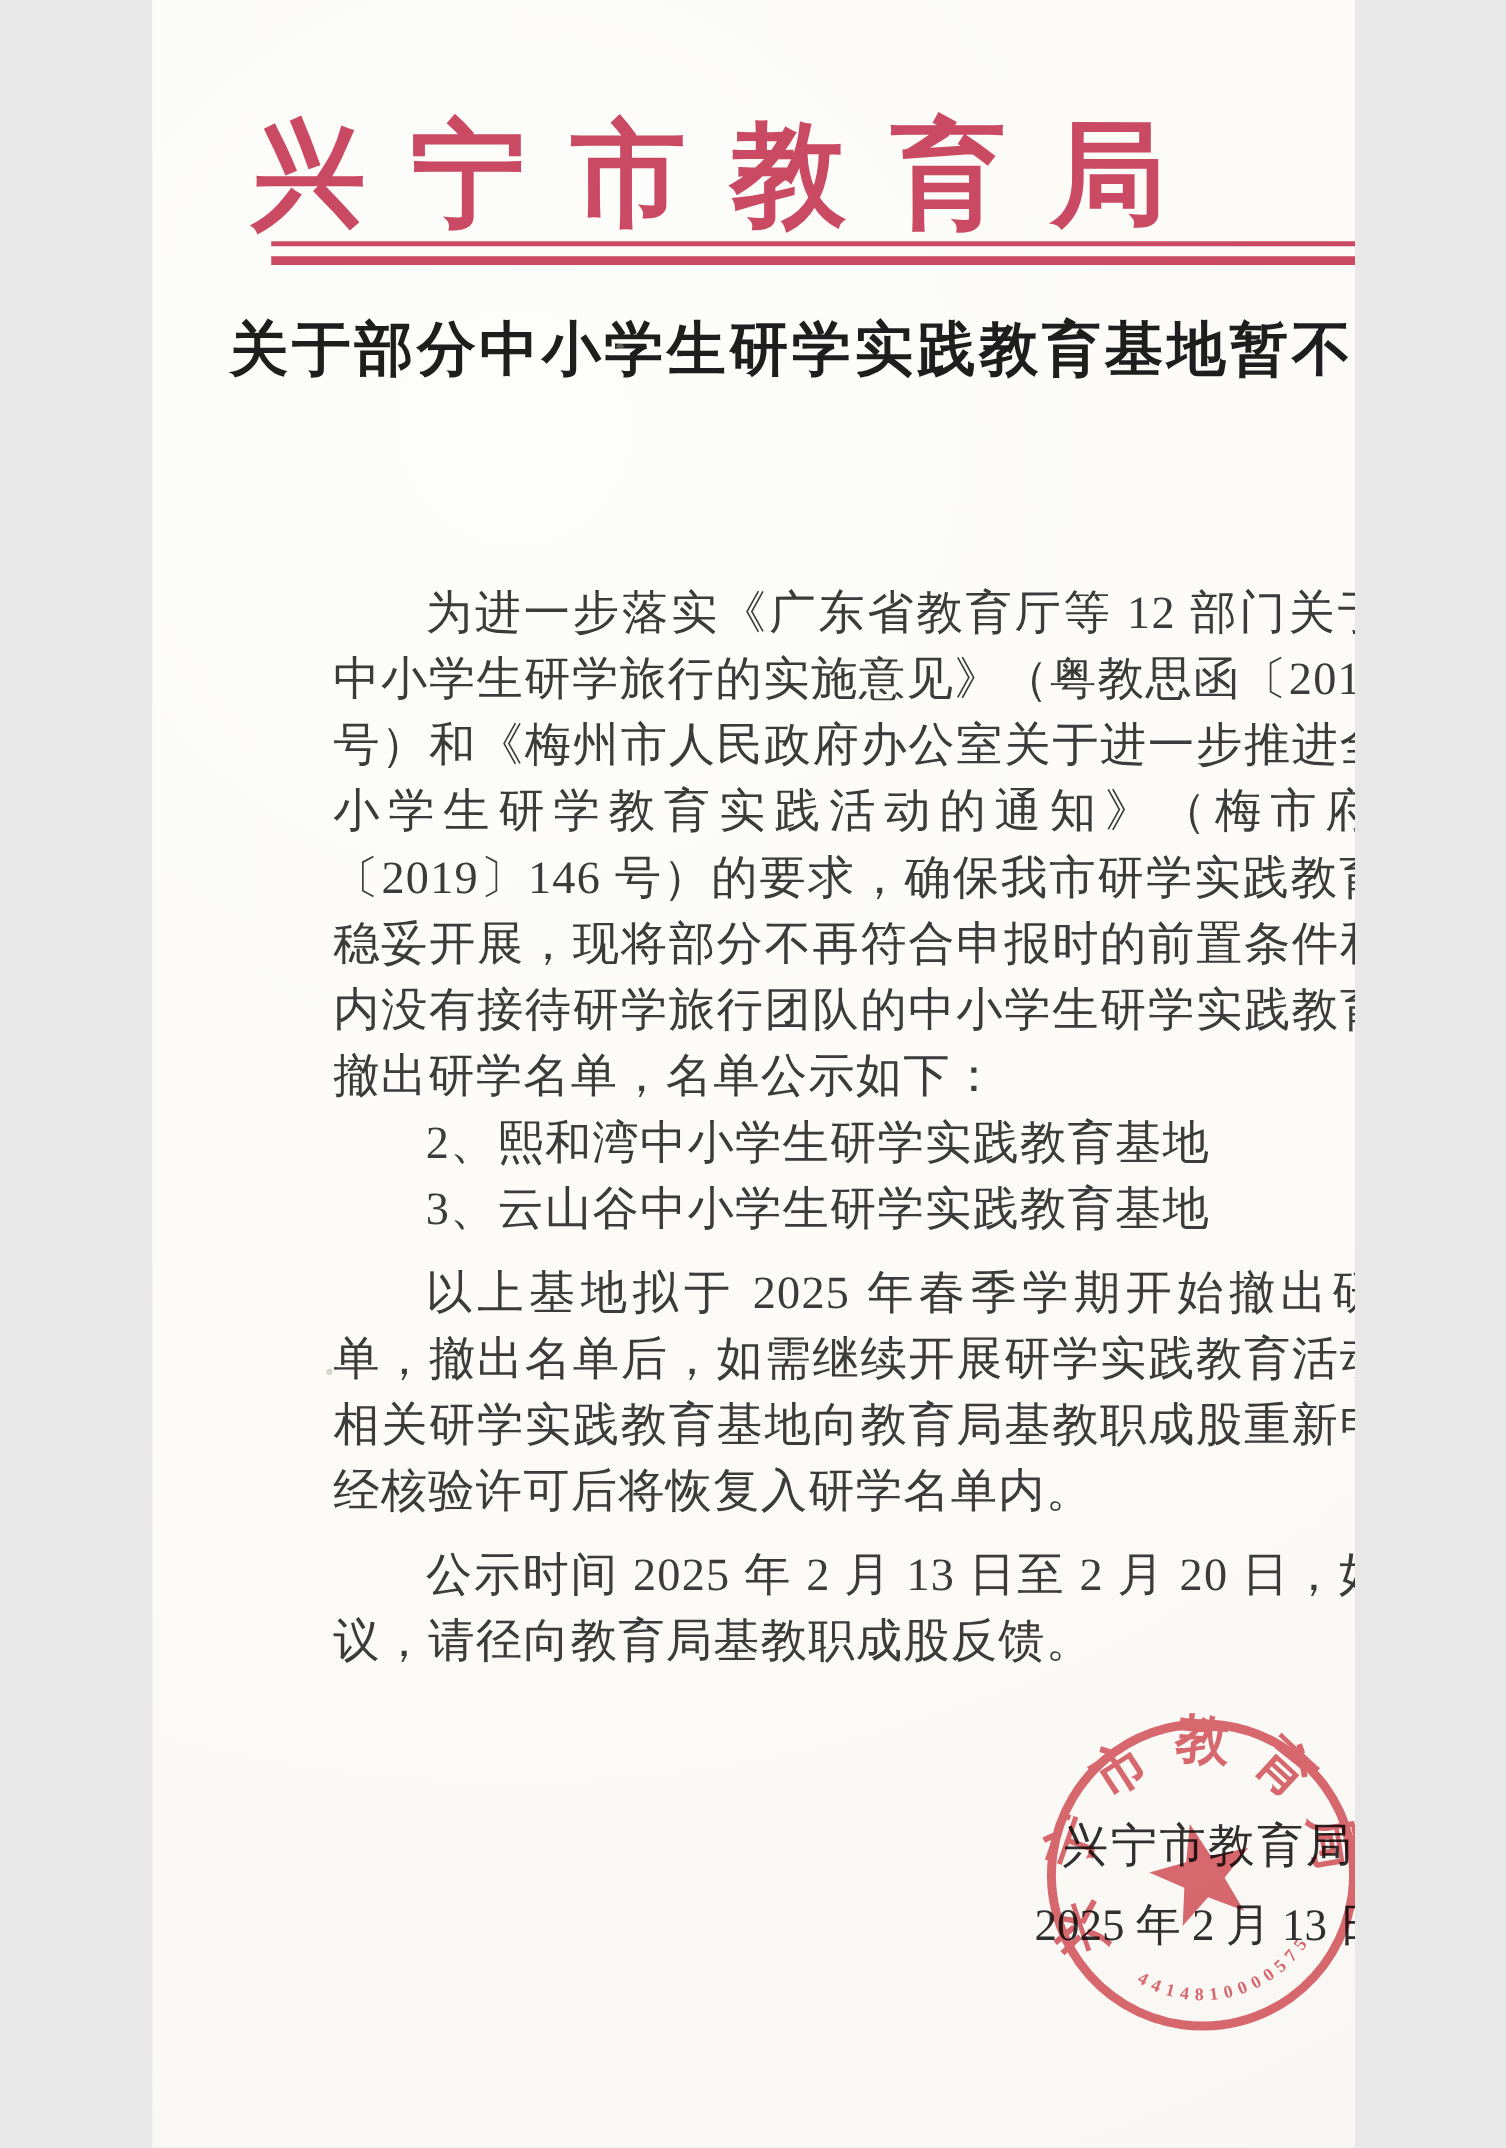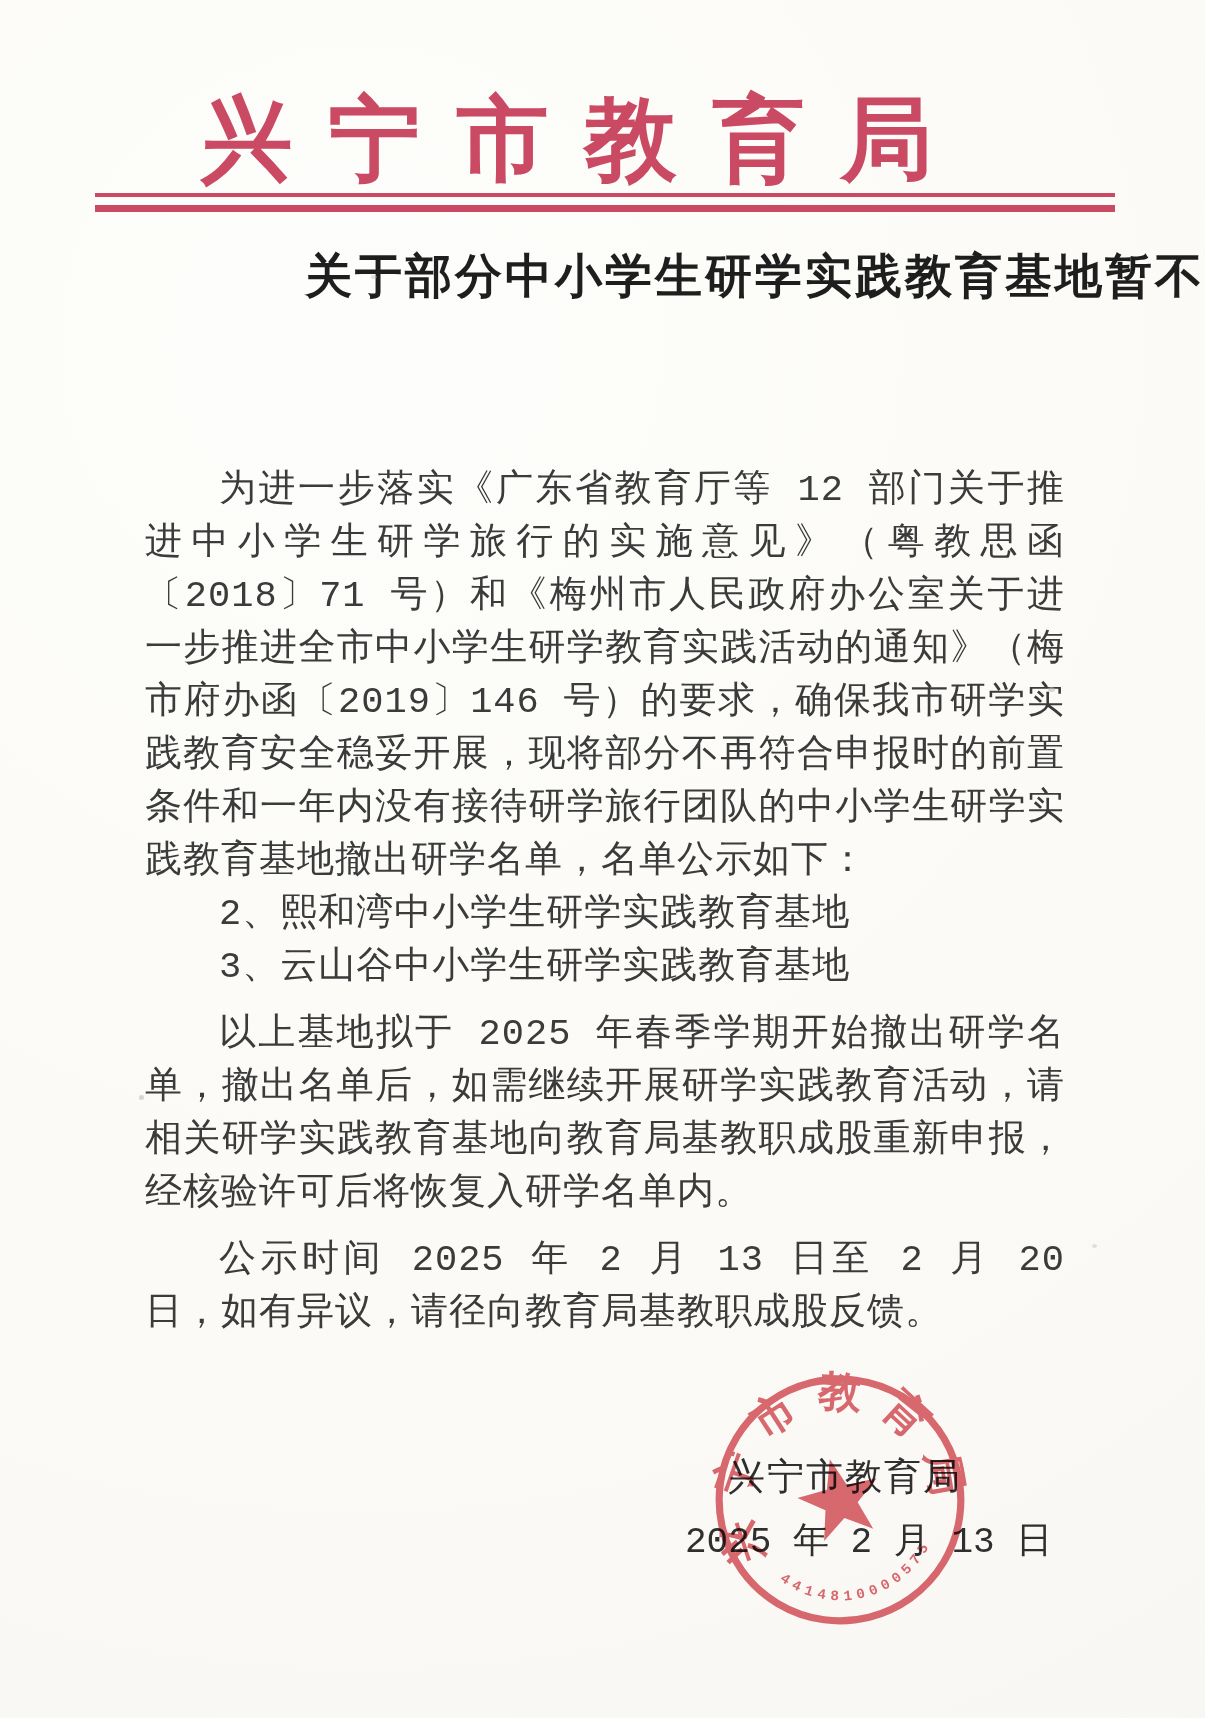--- a/index.html
+++ b/index.html
@@ -1,22 +1,22 @@
 <!DOCTYPE html>
 <html><head>
 <meta charset="utf-8">
 <style>
   html,body{margin:0;padding:0;background:#e8e8e8;}
   .page{
     position:relative;
-    width:1205px;height:1718px;
+    width:962px;height:1718px;
     margin:0 auto;
     background:#fcfbf8;
     background-image:radial-gradient(circle at 30% 20%, #fdfdfb 0%, #fbfaf6 60%, #f8f7f3 100%);
-    font-family:Liberation Mono, monospace;
+    font-family:Liberation Serif, serif;
     overflow:hidden;
   }
   
   .org-header{
     position:absolute;top:78px;left:0;width:100%;
     text-align:center;
     font-size:92px;font-weight:700;
     color:#cb4a63;
     letter-spacing:36px;
     transform:translateX(-18px);

